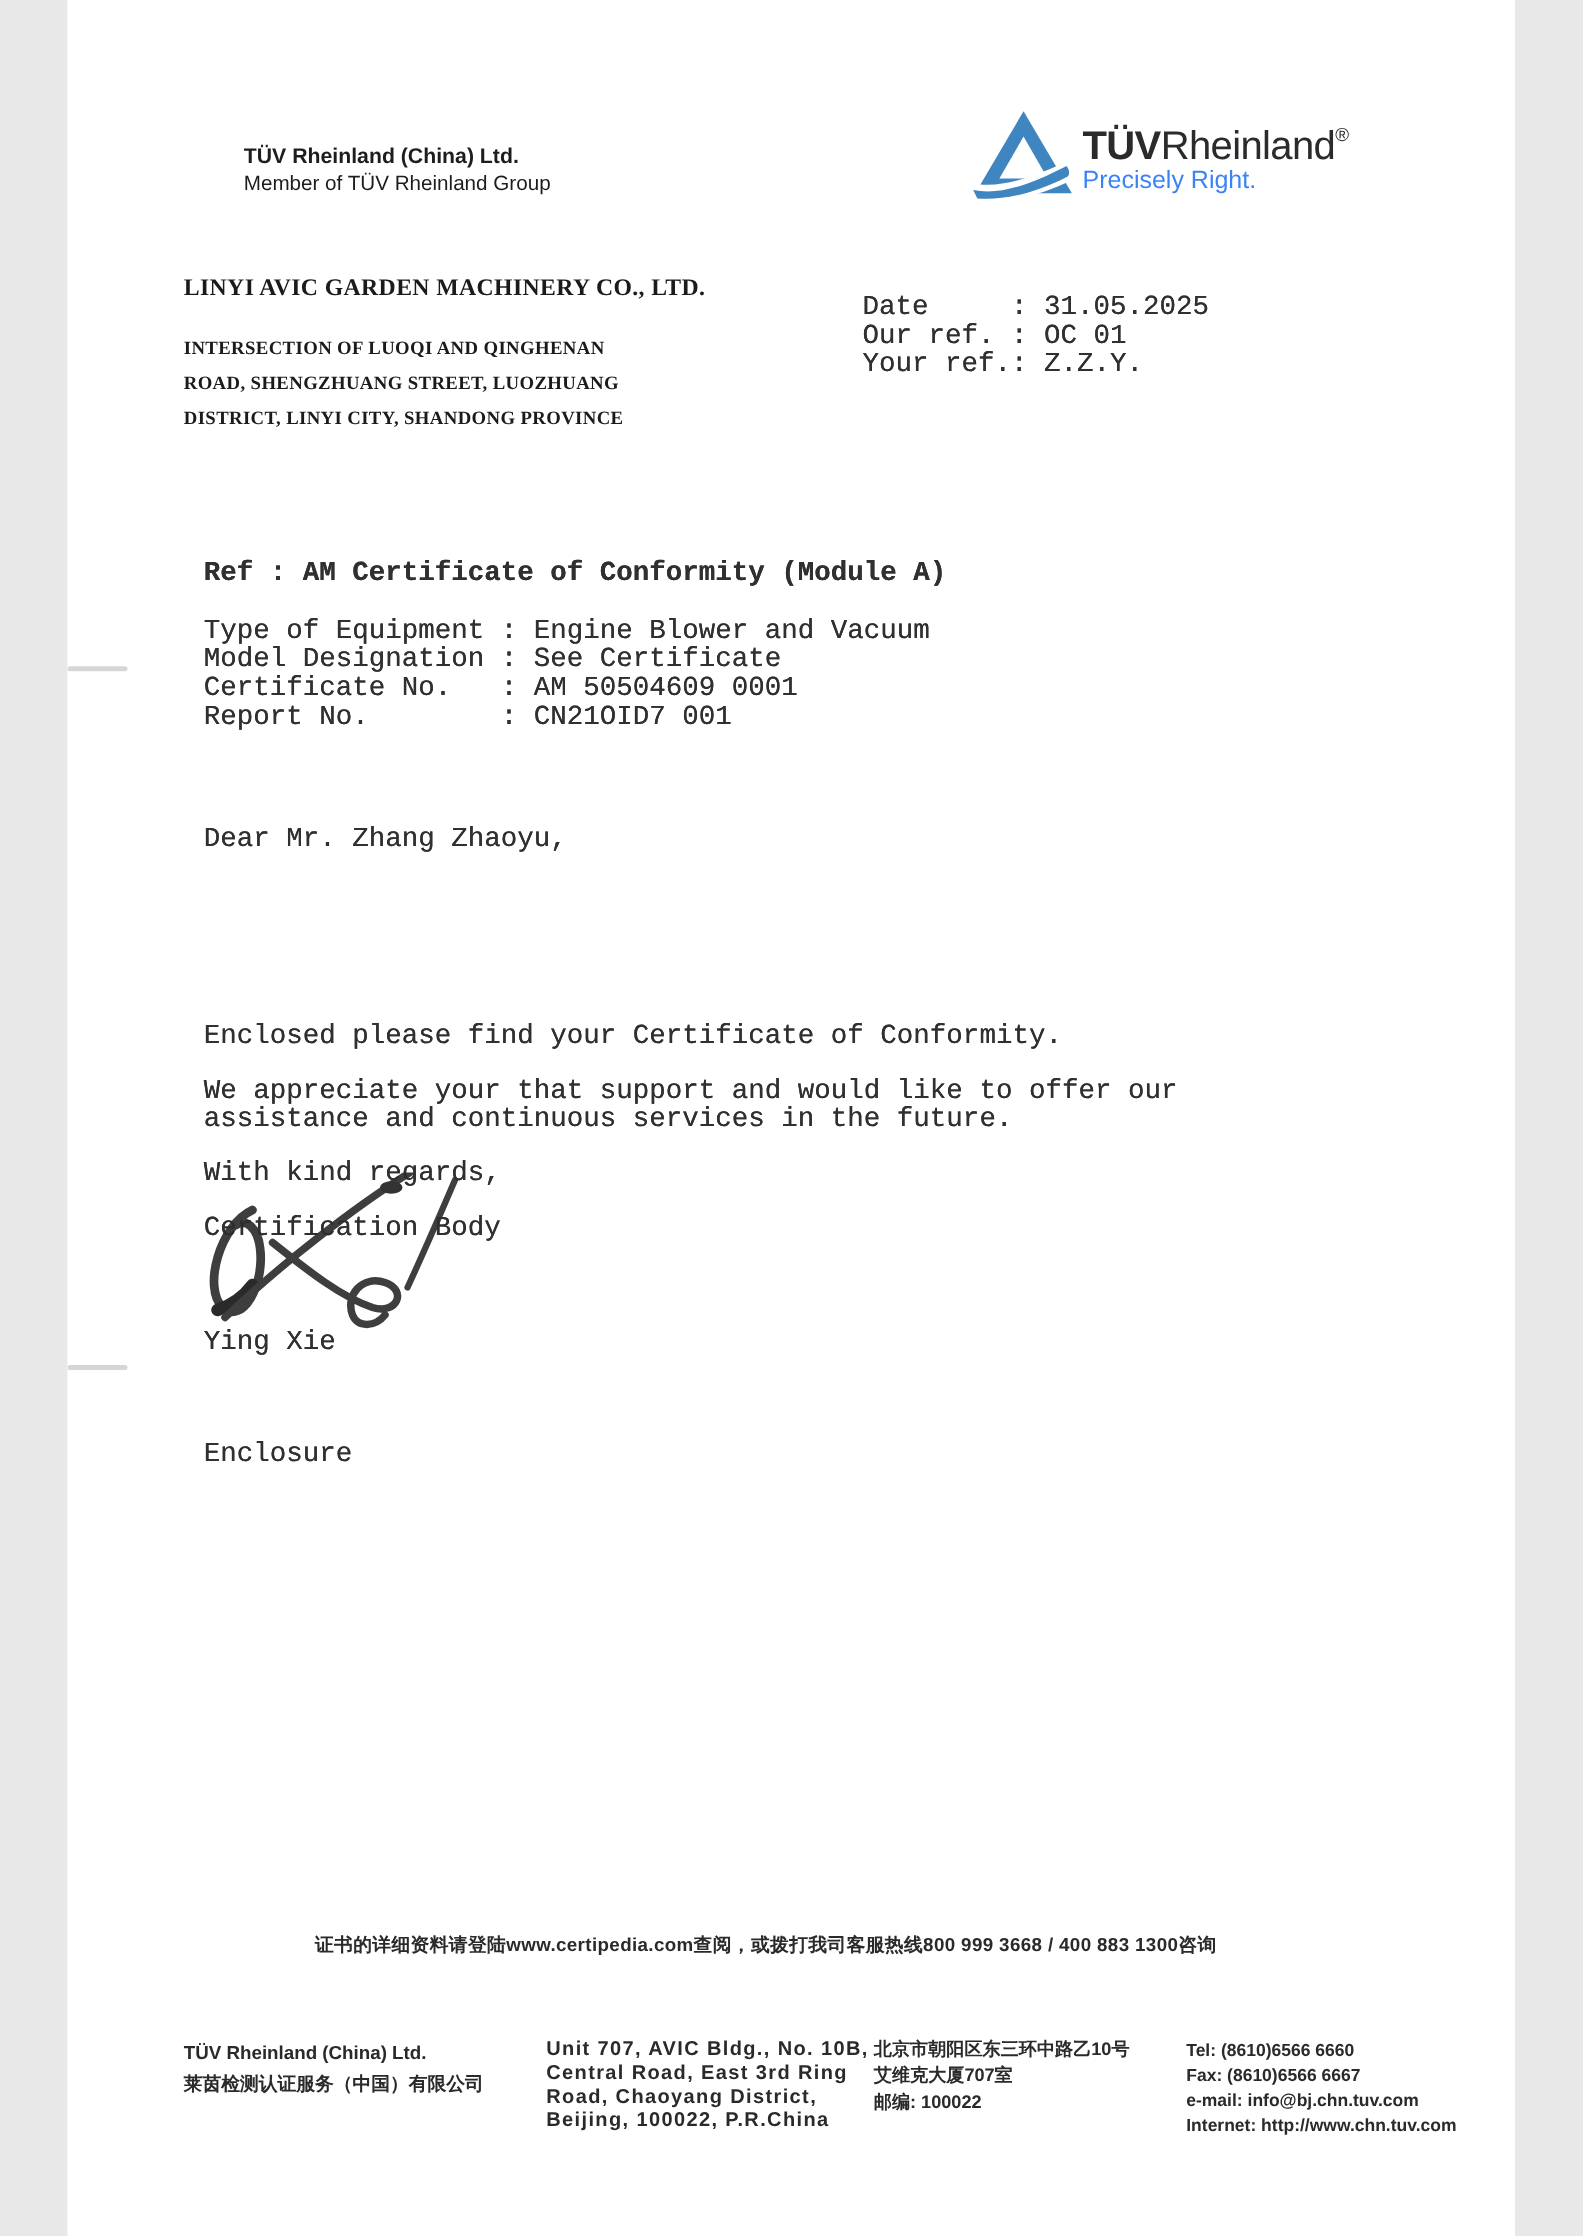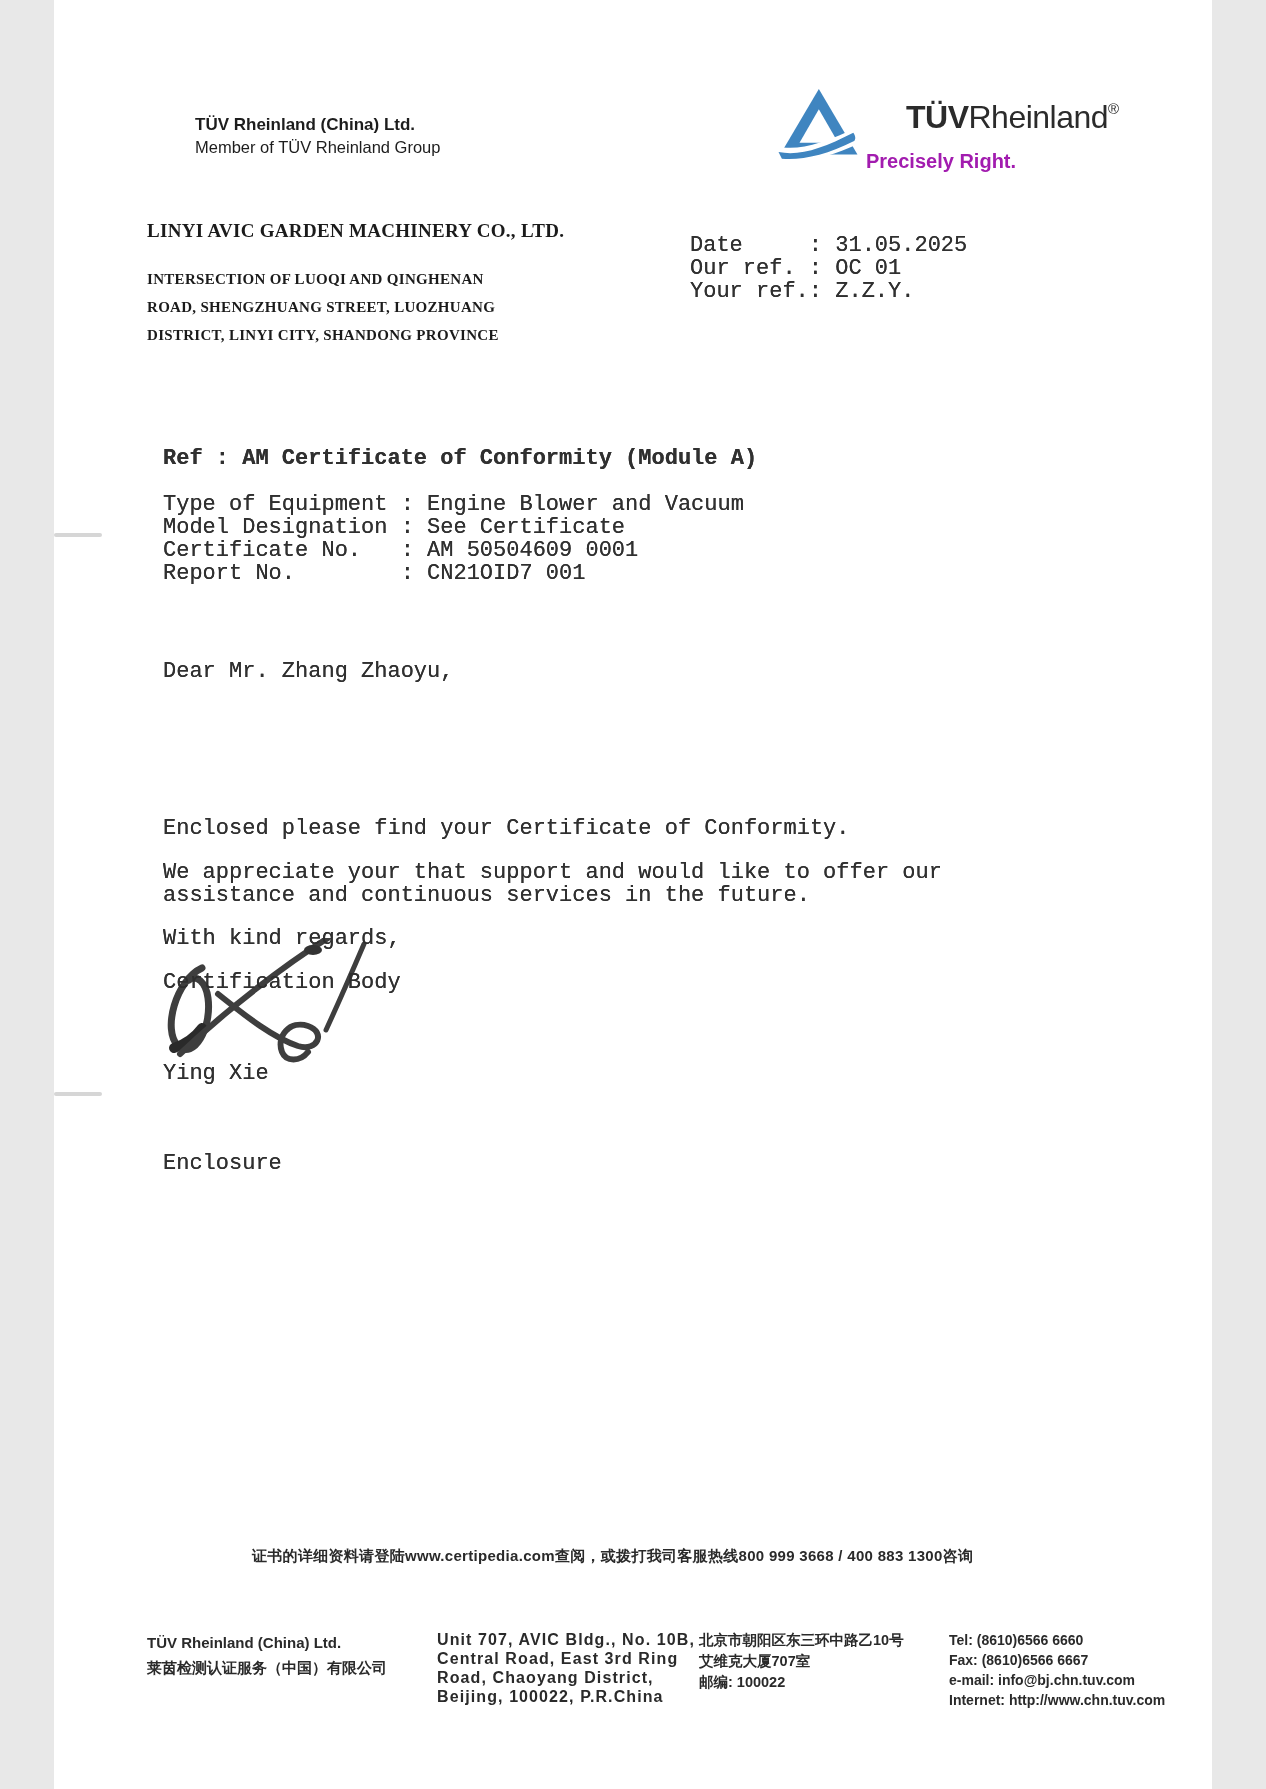--- a/index.html
+++ b/index.html
@@ -12,25 +12,25 @@
     font-family:"Liberation Sans",sans-serif;
     color:#222;
   }
   
   .sender{position:absolute;left:141px;top:114px;}
   .sender-name{font-size:17px;font-weight:bold;color:#1d1d1d;line-height:22px;}
   .sender-sub{font-size:16.5px;color:#1d1d1d;line-height:22px;}
   .logo{position:absolute;left:722px;top:82px;width:420px;height:95px;}
   .logo-triangle{position:absolute;left:0;top:2px;width:84px;height:84px;}
   .logo-text{position:absolute;left:90px;top:10px;white-space:nowrap;}
-  .brand{font-size:32px;color:#2b2b2b;letter-spacing:-0.5px;line-height:34px;margin-left:40px;}
+  .brand{font-size:32px;color:#2b2b2b;letter-spacing:-0.5px;line-height:34px;}
   .brand .b{font-weight:bold;}
   .brand .r{font-weight:normal;}
   .brand sup{font-size:15px;vertical-align:14px;}
-  .tagline{font-size:20px;font-weight:bold;color:#a21caf;margin-top:16px;line-height:22px;}
+  .tagline{font-size:20px;font-weight:normal;color:#3b82f6;margin-top:0;line-height:22px;}
   
   .recipient{position:absolute;left:93px;top:220px;font-family:"Liberation Serif",serif;color:#1b1b1b;}
   .recipient-company{font-size:19px;font-weight:bold;letter-spacing:0.3px;}
   .recipient-address{margin-top:23px;font-size:15px;font-weight:bold;letter-spacing:0.3px;line-height:28px;white-space:pre-line;}
   
   .mono{
     font-family:"Liberation Mono","DejaVu Sans Mono",monospace;
     font-size:22px;line-height:23px;color:#303030;
     white-space:pre;margin:16px;
     text-shadow:0 0 0.5px #3a3a3a;

